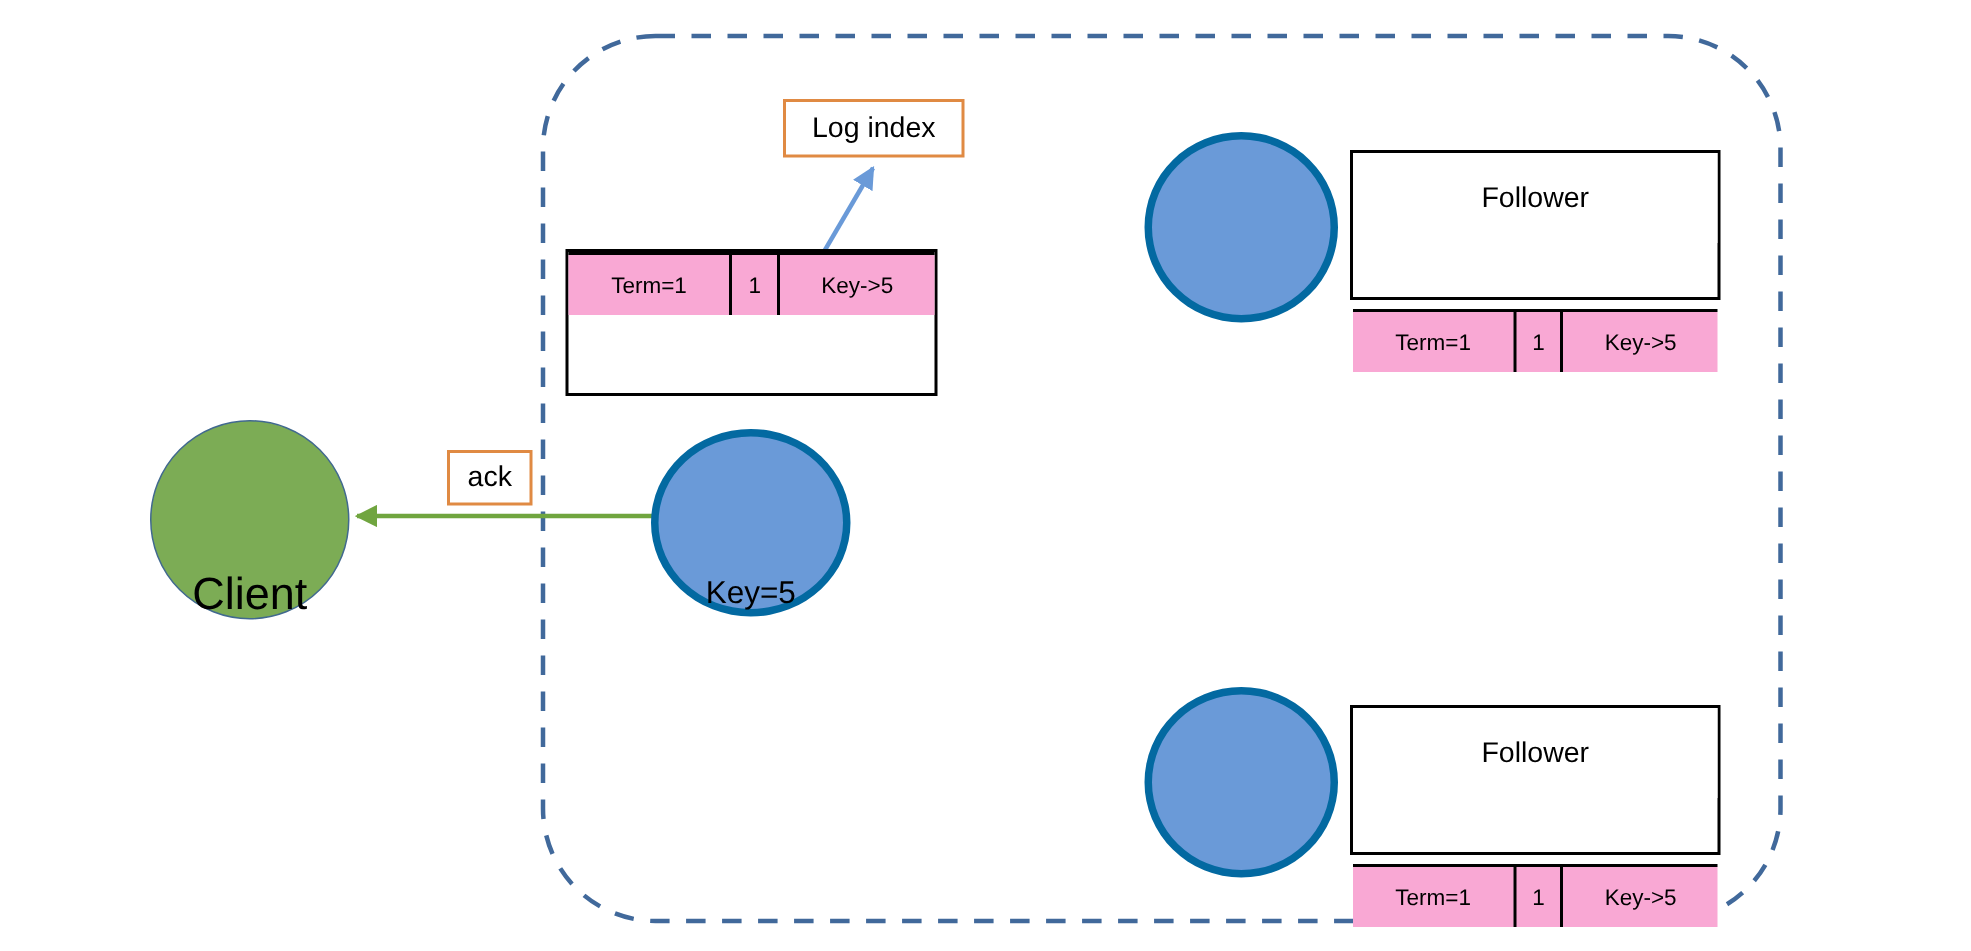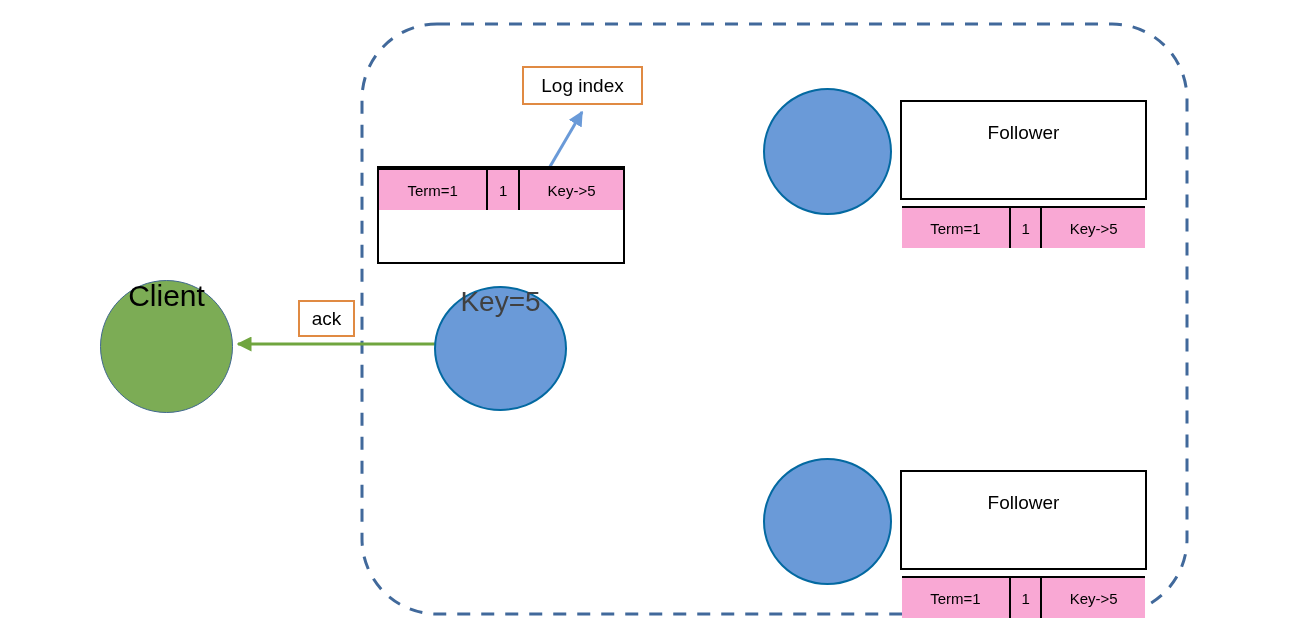--- a/index.html
+++ b/index.html
@@ -68,29 +68,29 @@
   .cell-term   { flex: 0 0 44%; }
   .cell-index  { flex: 0 0 13%; }
   .cell-value  { flex: 1 1 auto; }
 
   
   .circle {
     position: absolute;
     border-radius: 50%;
     box-sizing: border-box;
     display: flex;
-    align-items: flex-start;
+    align-items: flex-end;
     justify-content: center;
     line-height: 1;
   }
   .circle-blue {
     background: #6A9AD8;
-    border: 2px solid #0369a1;
-    color: #404040;
-    font-size: 28px;
+    border: 5px solid #0369a1;
+    color: #000000;
+    font-size: 21px;
   }
   .circle-green {
     background: #7CAC55;
     border: 1px solid #41698F;
     color: #000000;
     font-size: 30px;
   }
 
   
   .callout {

